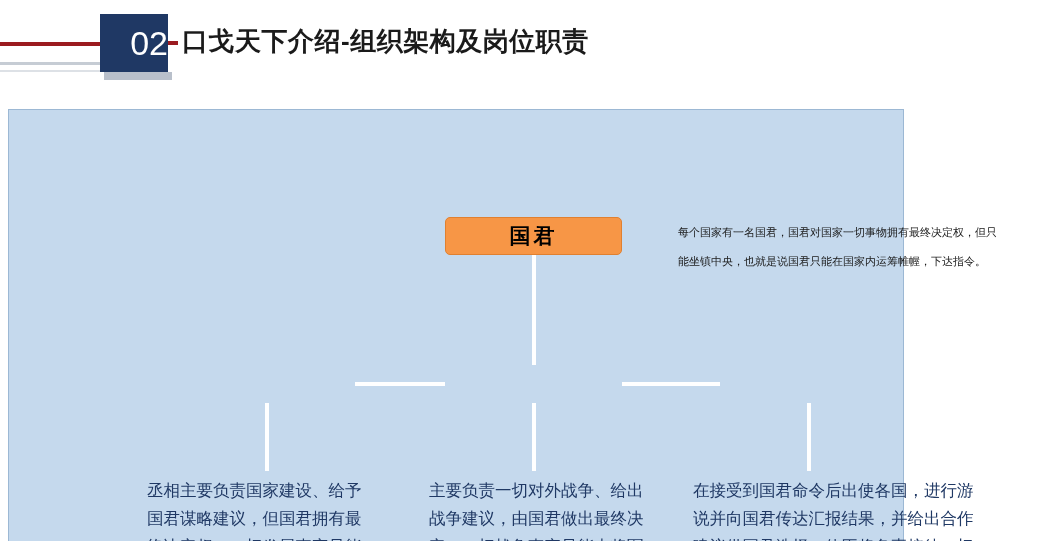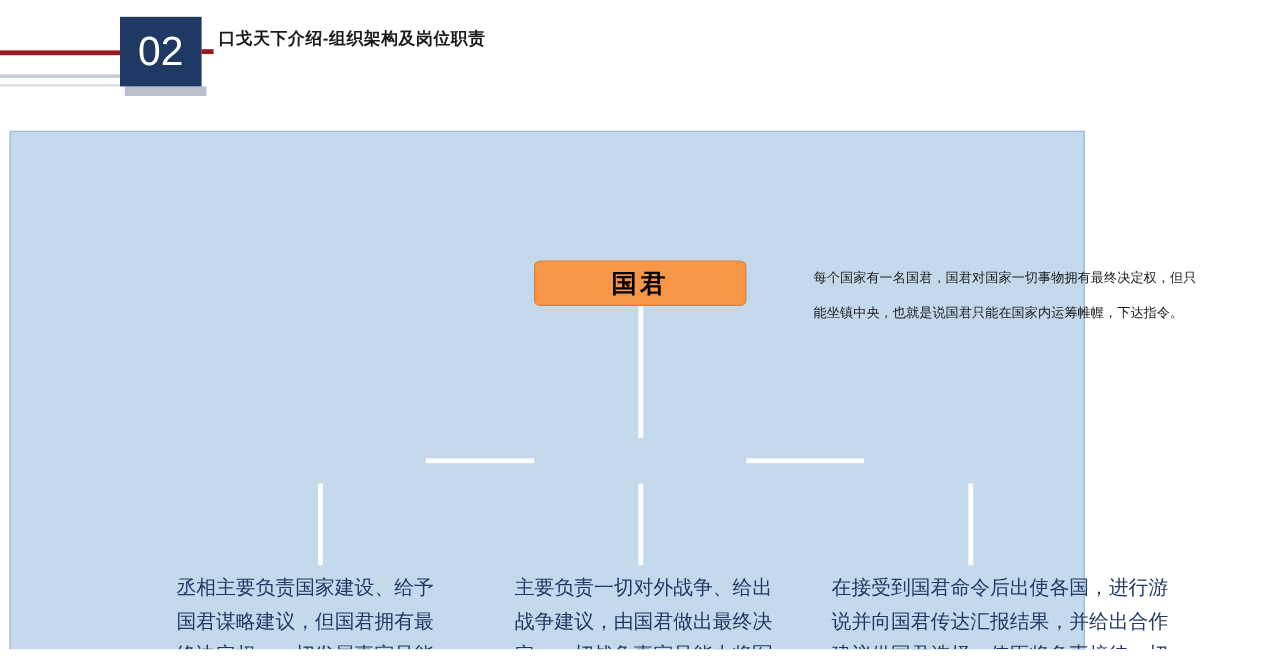--- a/index.html
+++ b/index.html
@@ -50,21 +50,21 @@
   .num-badge {
     position: absolute;
     left: 100px;
     top: 14px;
     width: 68px;
     height: 58px;
     background: #1f3864;
     color: #ffffff;
     font-size: 34px;
     line-height: 58px;
-    text-align: center;
+    text-align: right;
     font-family: "Liberation Sans", sans-serif;
   }
   .num-badge-shadow {
     position: absolute;
     left: 104px;
     top: 72px;
     width: 68px;
     height: 8px;
     background: #b9c0cb;
   }
@@ -73,21 +73,21 @@
     left: 168px;
     top: 41px;
     width: 10px;
     height: 4px;
     background: #9b1b20;
   }
   #header-title {
     position: absolute;
     left: 182px;
     top: 24px;
-    font-size: 14px;
+    font-size: 26px;
     font-weight: bold;
     color: #1a1a1a;
     letter-spacing: 0.5px;
   }
 
   
   #panel {
     position: absolute;
     left: 8px;
     top: 88px;

